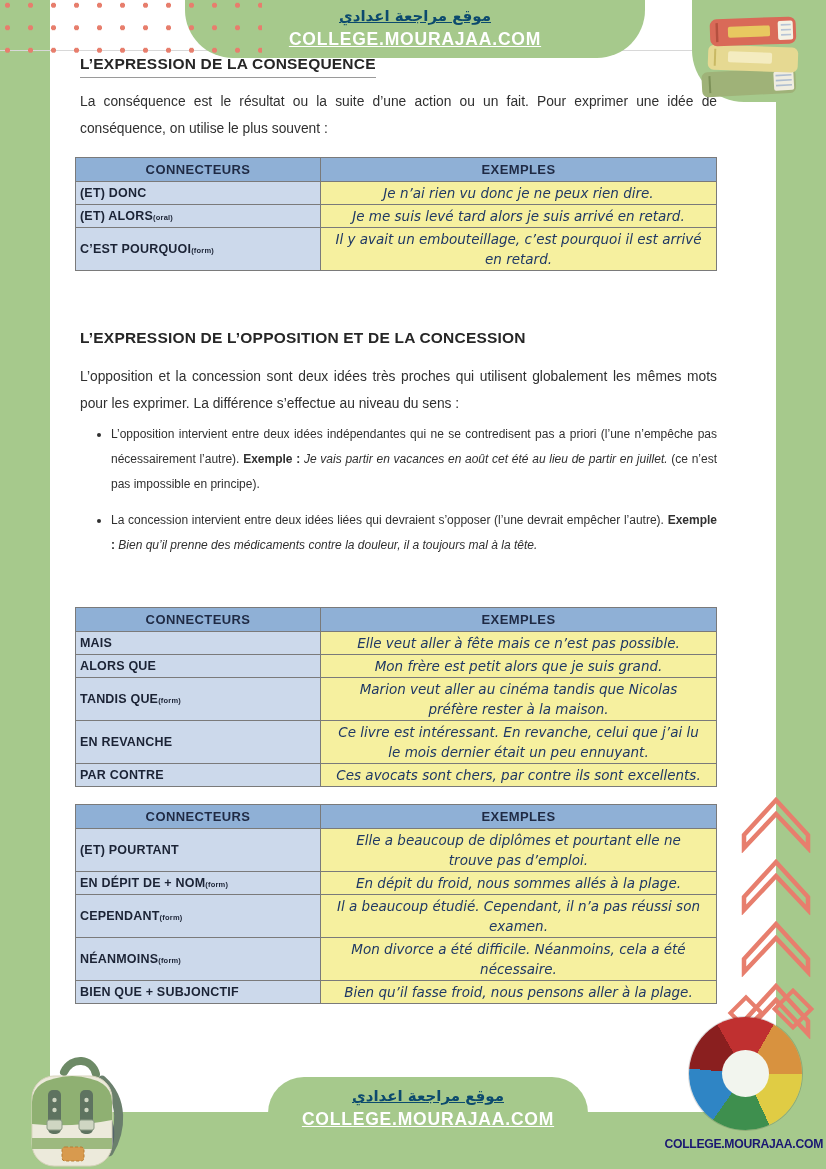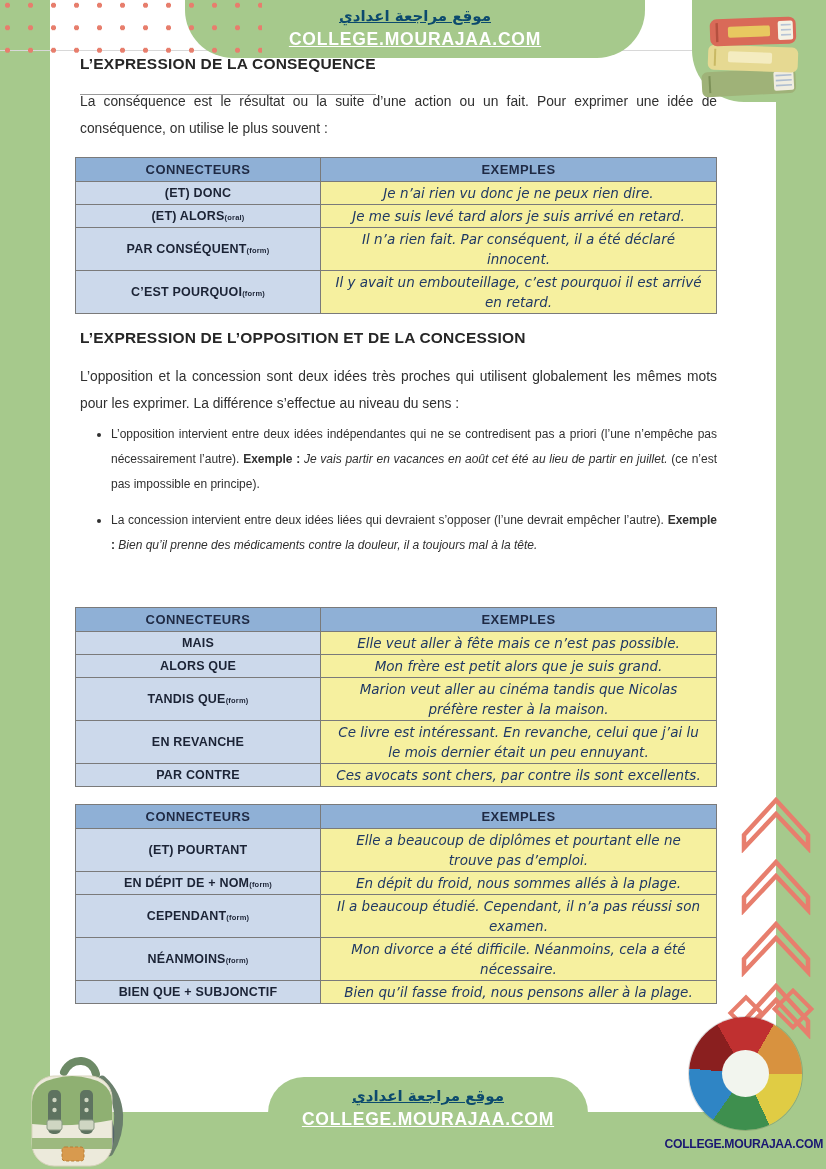--- a/index.html
+++ b/index.html
@@ -31,37 +31,37 @@
 
   .dots{position:absolute;left:0;top:0;width:262px;height:58px;z-index:3;pointer-events:none;
     background-image:radial-gradient(circle,var(--salmon) 2.3px,rgba(0,0,0,0) 2.9px);
     background-size:23px 22.5px;background-position:-4px -6px;}
 
   
   .books{position:absolute;left:698px;top:8px;z-index:3;}
 
   
   .sec-title{position:absolute;left:80px;font-weight:bold;font-size:15.5px;color:#262626;letter-spacing:.2px;z-index:2;}
-  #title1{top:55px;border-bottom:1.5px solid #9a9a9a;padding-bottom:21px;}
+  #title1{top:55px;border-bottom:1.5px solid #9a9a9a;padding-bottom:4px;}
   #title2{top:329px;}
   .para{position:absolute;left:80px;width:637px;font-size:13.8px;line-height:27px;color:#303030;text-align:justify;z-index:2;}
   #para1{top:88px;}
   #para2{top:363px;}
   .bullets{position:absolute;left:85px;top:422px;width:632px;z-index:2;list-style:disc;padding-left:26px;}
   .bullets li{font-size:12px;line-height:25px;color:#303030;text-align:justify;margin-bottom:11px;}
   .bullets li b{font-weight:bold;}
   .bullets li i{font-style:italic;}
 
   
   .ctable{position:absolute;left:75px;width:641px;border-collapse:collapse;table-layout:fixed;background:#fff;z-index:2;}
   #table1{top:157px;} #table2{top:607px;} #table3{top:804px;}
   .ctable col.c1{width:245px;} .ctable col.c2{width:396px;}
   .ctable th,.ctable td{border:1.4px solid var(--bordergray);}
   .ctable th{background:var(--hdrblue);color:#1f2a44;font-weight:bold;font-size:13px;letter-spacing:.4px;padding:4px 2px;}
-  .cell-c{background:var(--cellblue);text-align:center;vertical-align:middle;font-weight:bold;font-size:12.5px;color:#1b2335;padding:2px 4px;letter-spacing:.2px;}
+  .cell-c{background:var(--cellblue);text-align:left;vertical-align:middle;font-weight:bold;font-size:12.5px;color:#1b2335;padding:2px 4px;letter-spacing:.2px;}
   .tag{font-size:7.5px;font-weight:bold;margin-left:0;}
   .cell-e{background:var(--cellyellow);text-align:center;vertical-align:middle;font-style:italic;font-size:13.5px;color:var(--navy);
     padding:1px 12px;line-height:20px;font-family:"DejaVu Sans",sans-serif;}
 
   
   .chevron{position:absolute;left:739px;width:74px;height:62px;z-index:2;}
   .diamond{position:absolute;border:4px solid var(--salmon);transform:rotate(45deg);z-index:2;background:transparent;}
 
   
   .footer-band{position:absolute;left:0;top:1112px;width:100%;height:57px;background:var(--green);z-index:2;}
@@ -135,24 +135,20 @@
         <tr>
           <td class="cell-c"><span class="conn">(ET) DONC</span></td>
           <td class="cell-e">Je n’ai rien vu donc je ne peux rien dire.</td>
         </tr>
 
         <tr>
           <td class="cell-c"><span class="conn">(ET) ALORS</span><span class="tag">(oral)</span></td>
           <td class="cell-e">Je me suis levé tard alors je suis arrivé en retard.</td>
         </tr>
 
-        <tr>
-          <td class="cell-c"><span class="conn">PAR CONSÉQUENT</span><span class="tag">(form)</span></td>
-          <td class="cell-e">Il n’a rien fait. Par conséquent, il a été déclaré innocent.</td>
-        </tr>
 
         <tr>
           <td class="cell-c"><span class="conn">C’EST POURQUOI</span><span class="tag">(form)</span></td>
           <td class="cell-e">Il y avait un embouteillage, c’est pourquoi il est arrivé en retard.</td>
         </tr>
       </tbody>
   </table>
 
   <div class="sec-title" id="title2">L’EXPRESSION DE L’OPPOSITION ET DE LA CONCESSION</div>
   <p class="para" id="para2">L’opposition et la concession sont deux idées très proches qui utilisent globalement les mêmes mots pour  les exprimer. La différence s’effectue au niveau du sens :</p>

